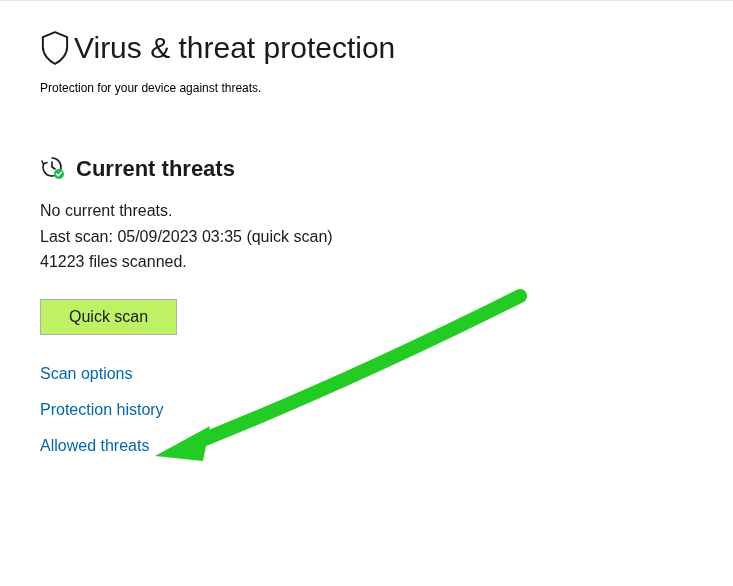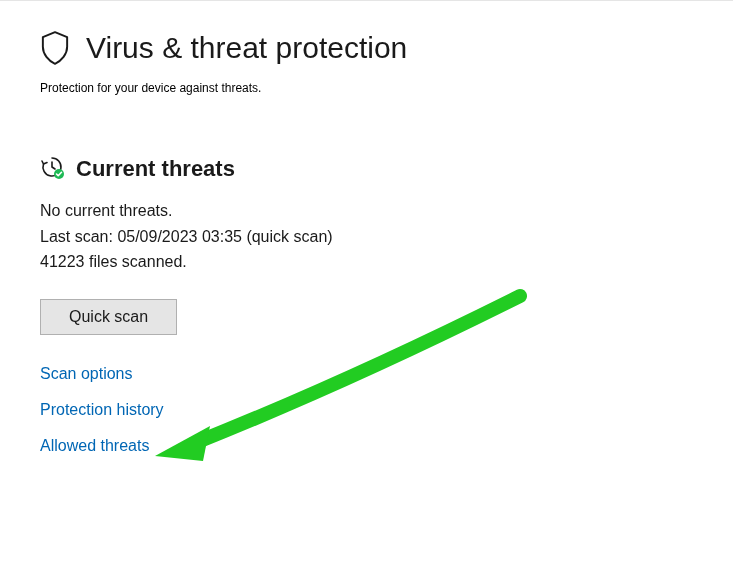--- a/index.html
+++ b/index.html
@@ -13,21 +13,21 @@
       width: 733px;
       height: 586px;
       padding: 30px 40px;
       color: #1a1a1a;
       position: relative;
       border-top: 1px solid #e5e5e5;
     }
     .header {
       display: flex;
       align-items: center;
-      gap: 16px;
+      gap: 4px;
       margin-bottom: 16px;
     }
     .shield-wrap {
       display: flex;
       align-items: center;
     }
     .page-title {
       font-size: 30px;
       font-weight: 500;
       color: #1a1a1a;
@@ -52,21 +52,21 @@
       font-size: 16px;
       color: #1a1a1a;
       line-height: 1.6;
       margin-top: 15px;
     }
     .status-line {
       margin-bottom: 0px;
     }
     .quick-scan-btn {
       margin-top: 24px;
-      background: #e5e5e5;
+      background: #bef264;
       border: 1px solid #b0b0b0;
       padding: 8px 28px;
       font-size: 16px;
       font-family: inherit;
       cursor: pointer;
       color: #1a1a1a;
     }
     .links {
       margin-top: 30px;
     }

